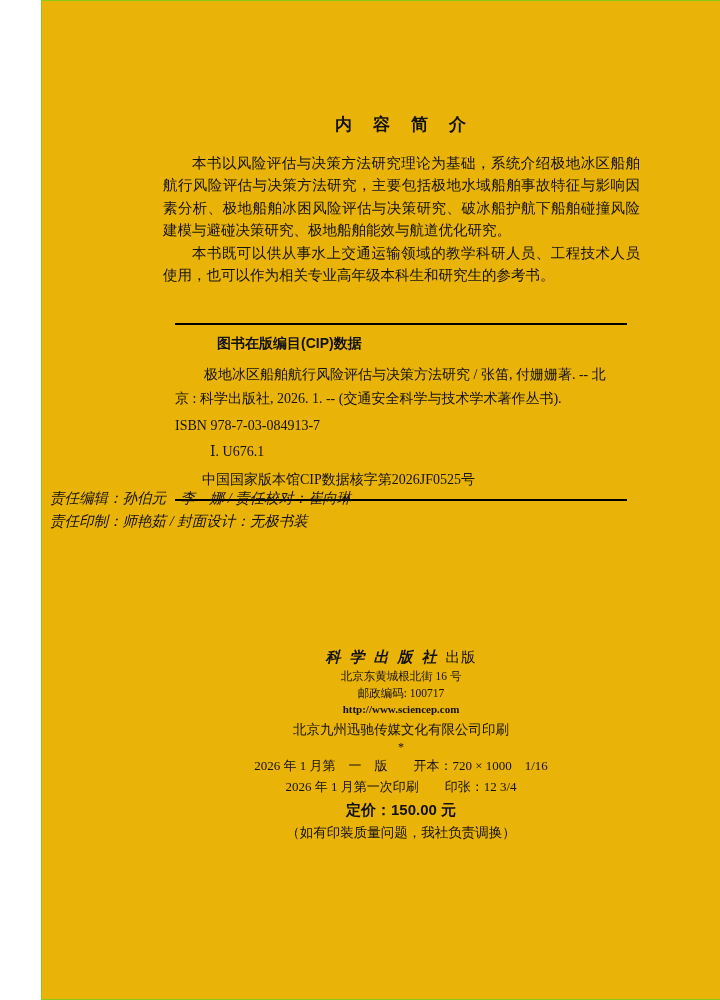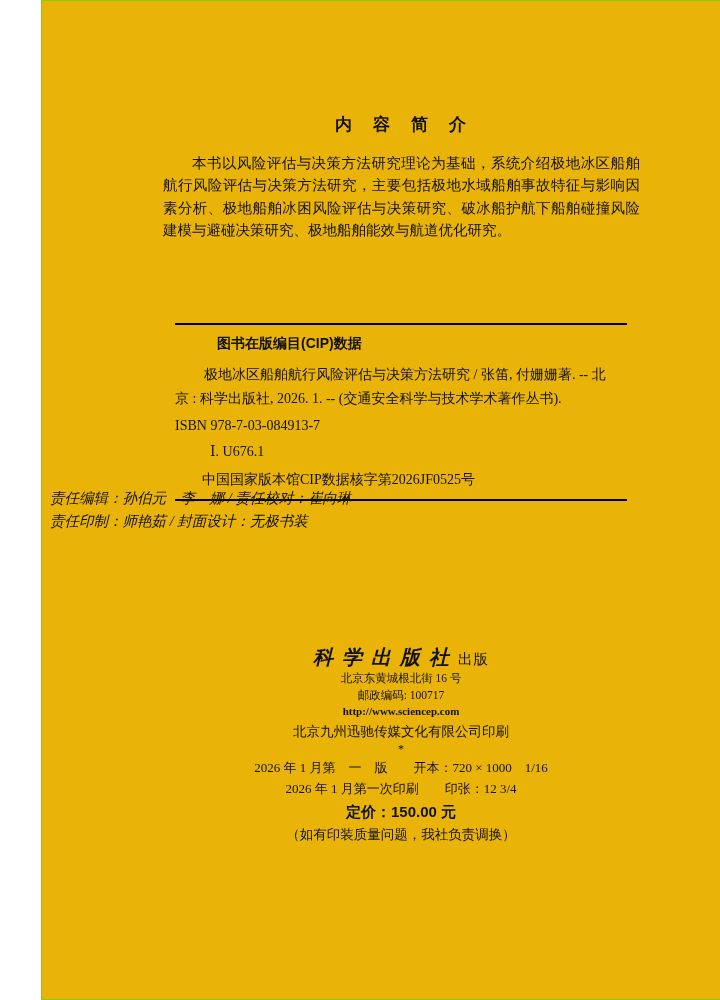--- a/index.html
+++ b/index.html
@@ -85,21 +85,21 @@
     left: 0;
     top: 645px;
     width: 718px;
     text-align: center;
   }
   .colophon p { margin: 0; }
   .logo-line { line-height: 22px; }
   .logo-name {
     font-weight: bold;
     font-style: italic;
-    font-size: 20px;
+    font-size: 15px;
     letter-spacing: 9px;
   }
   .logo-suffix { font-size: 14.5px; letter-spacing: 1px; }
   .addr-line  { font-size: 11.5px; line-height: 17px; text-align: center; }
   .url-line   { font-weight: bold; font-size: 11px; line-height: 15px; }
   .printer-line { font-size: 13.5px; line-height: 21px; margin-top: 2px !important; }
   .dist-line  { font-size: 13.5px; line-height: 21px; }
   .star-line  { font-size: 12px; line-height: 15px; }
   .print-info {
     display: inline-block;
@@ -118,20 +118,21 @@
   .notice-line { font-size: 13.5px; line-height: 22px; }
 </style>
 </head>
 <body>
 
 <div class="page">
 
   <section class="intro">
     <h1 class="intro-title">内　容　简　介</h1>
     <p class="para">本书以风险评估与决策方法研究理论为基础，系统介绍极地冰区船舶航行风险评估与决策方法研究，主要包括极地水域船舶事故特征与影响因素分析、极地船舶冰困风险评估与决策研究、破冰船护航下船舶碰撞风险建模与避碰决策研究、极地船舶能效与航道优化研究。</p>
+    <p class="para">本书既可以供从事水上交通运输领域的教学科研人员、工程技术人员使用，也可以作为相关专业高年级本科生和研究生的参考书。</p>
   </section>
 
   <section class="cip">
     <p class="cip-heading">图书在版编目(CIP)数据</p>
     <p class="cip-entry-1">极地冰区船舶航行风险评估与决策方法研究 / 张笛, 付姗姗著. -- 北</p>
     <p class="cip-entry-2">京 : 科学出版社, 2026. 1. -- (交通安全科学与技术学术著作丛书).</p>
     <p class="cip-isbn">ISBN 978-7-03-084913-7</p>
     <p class="cip-class">Ⅰ. U676.1</p>
     <p class="cip-record">中国国家版本馆CIP数据核字第2026JF0525号</p>
   </section>

